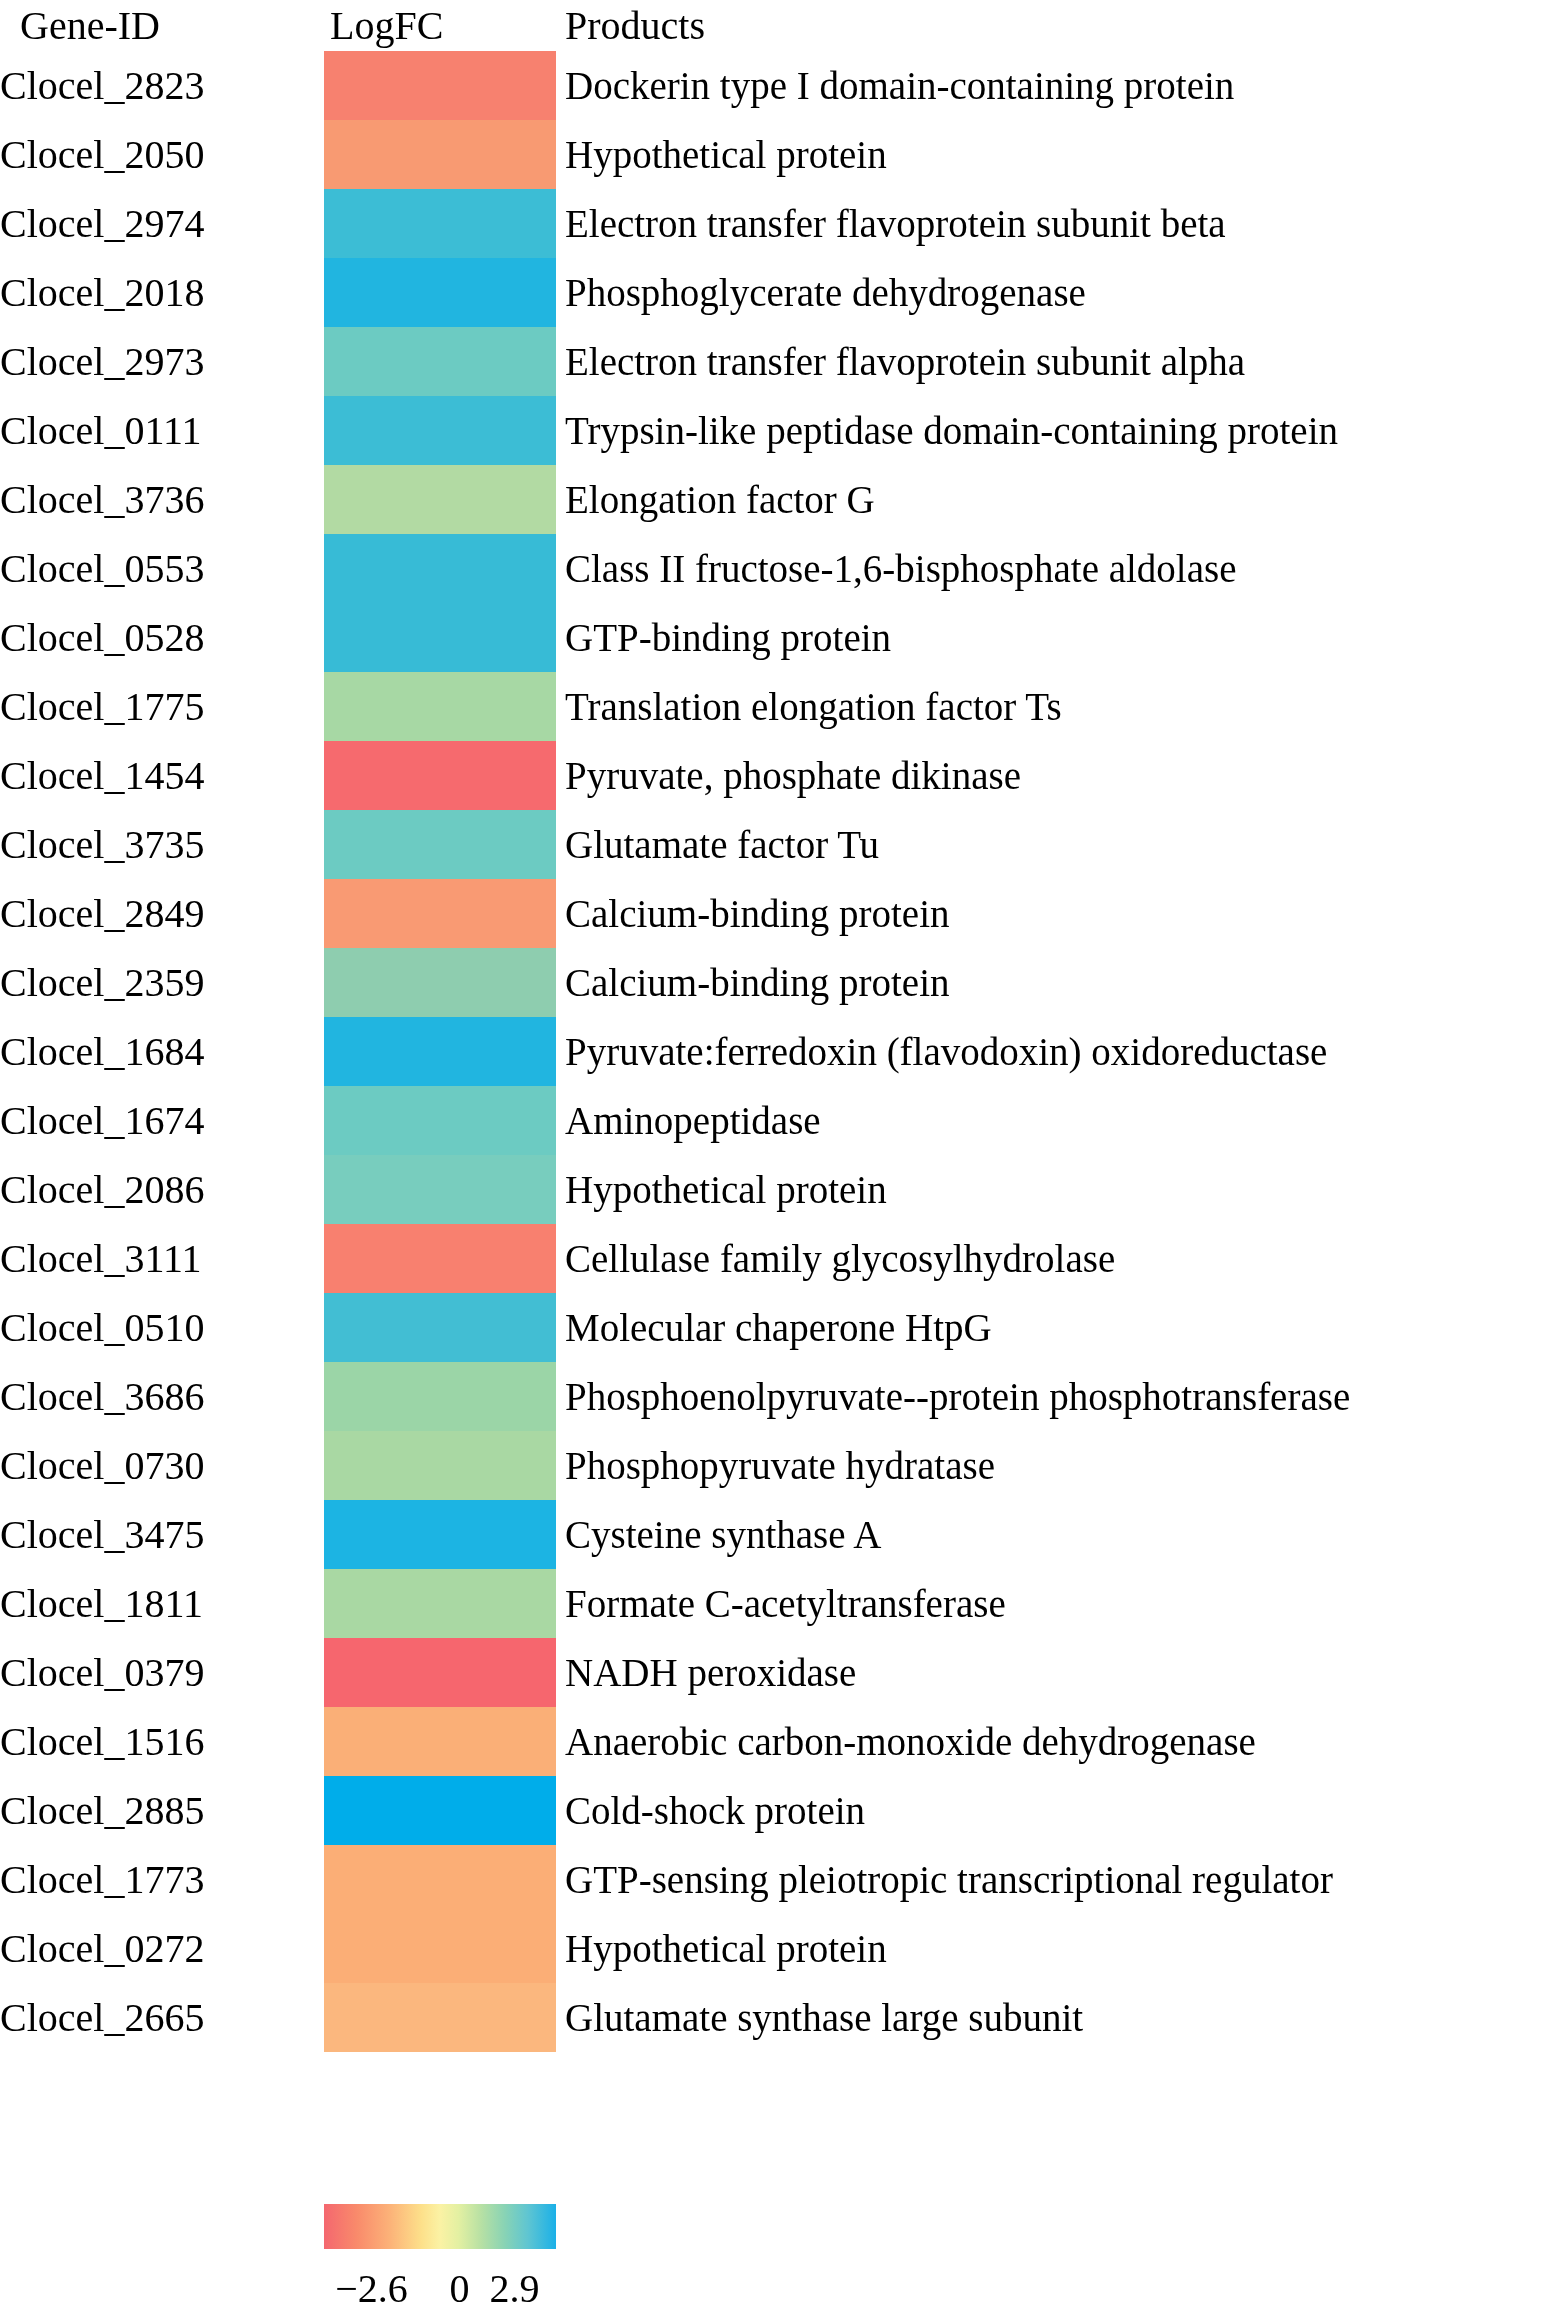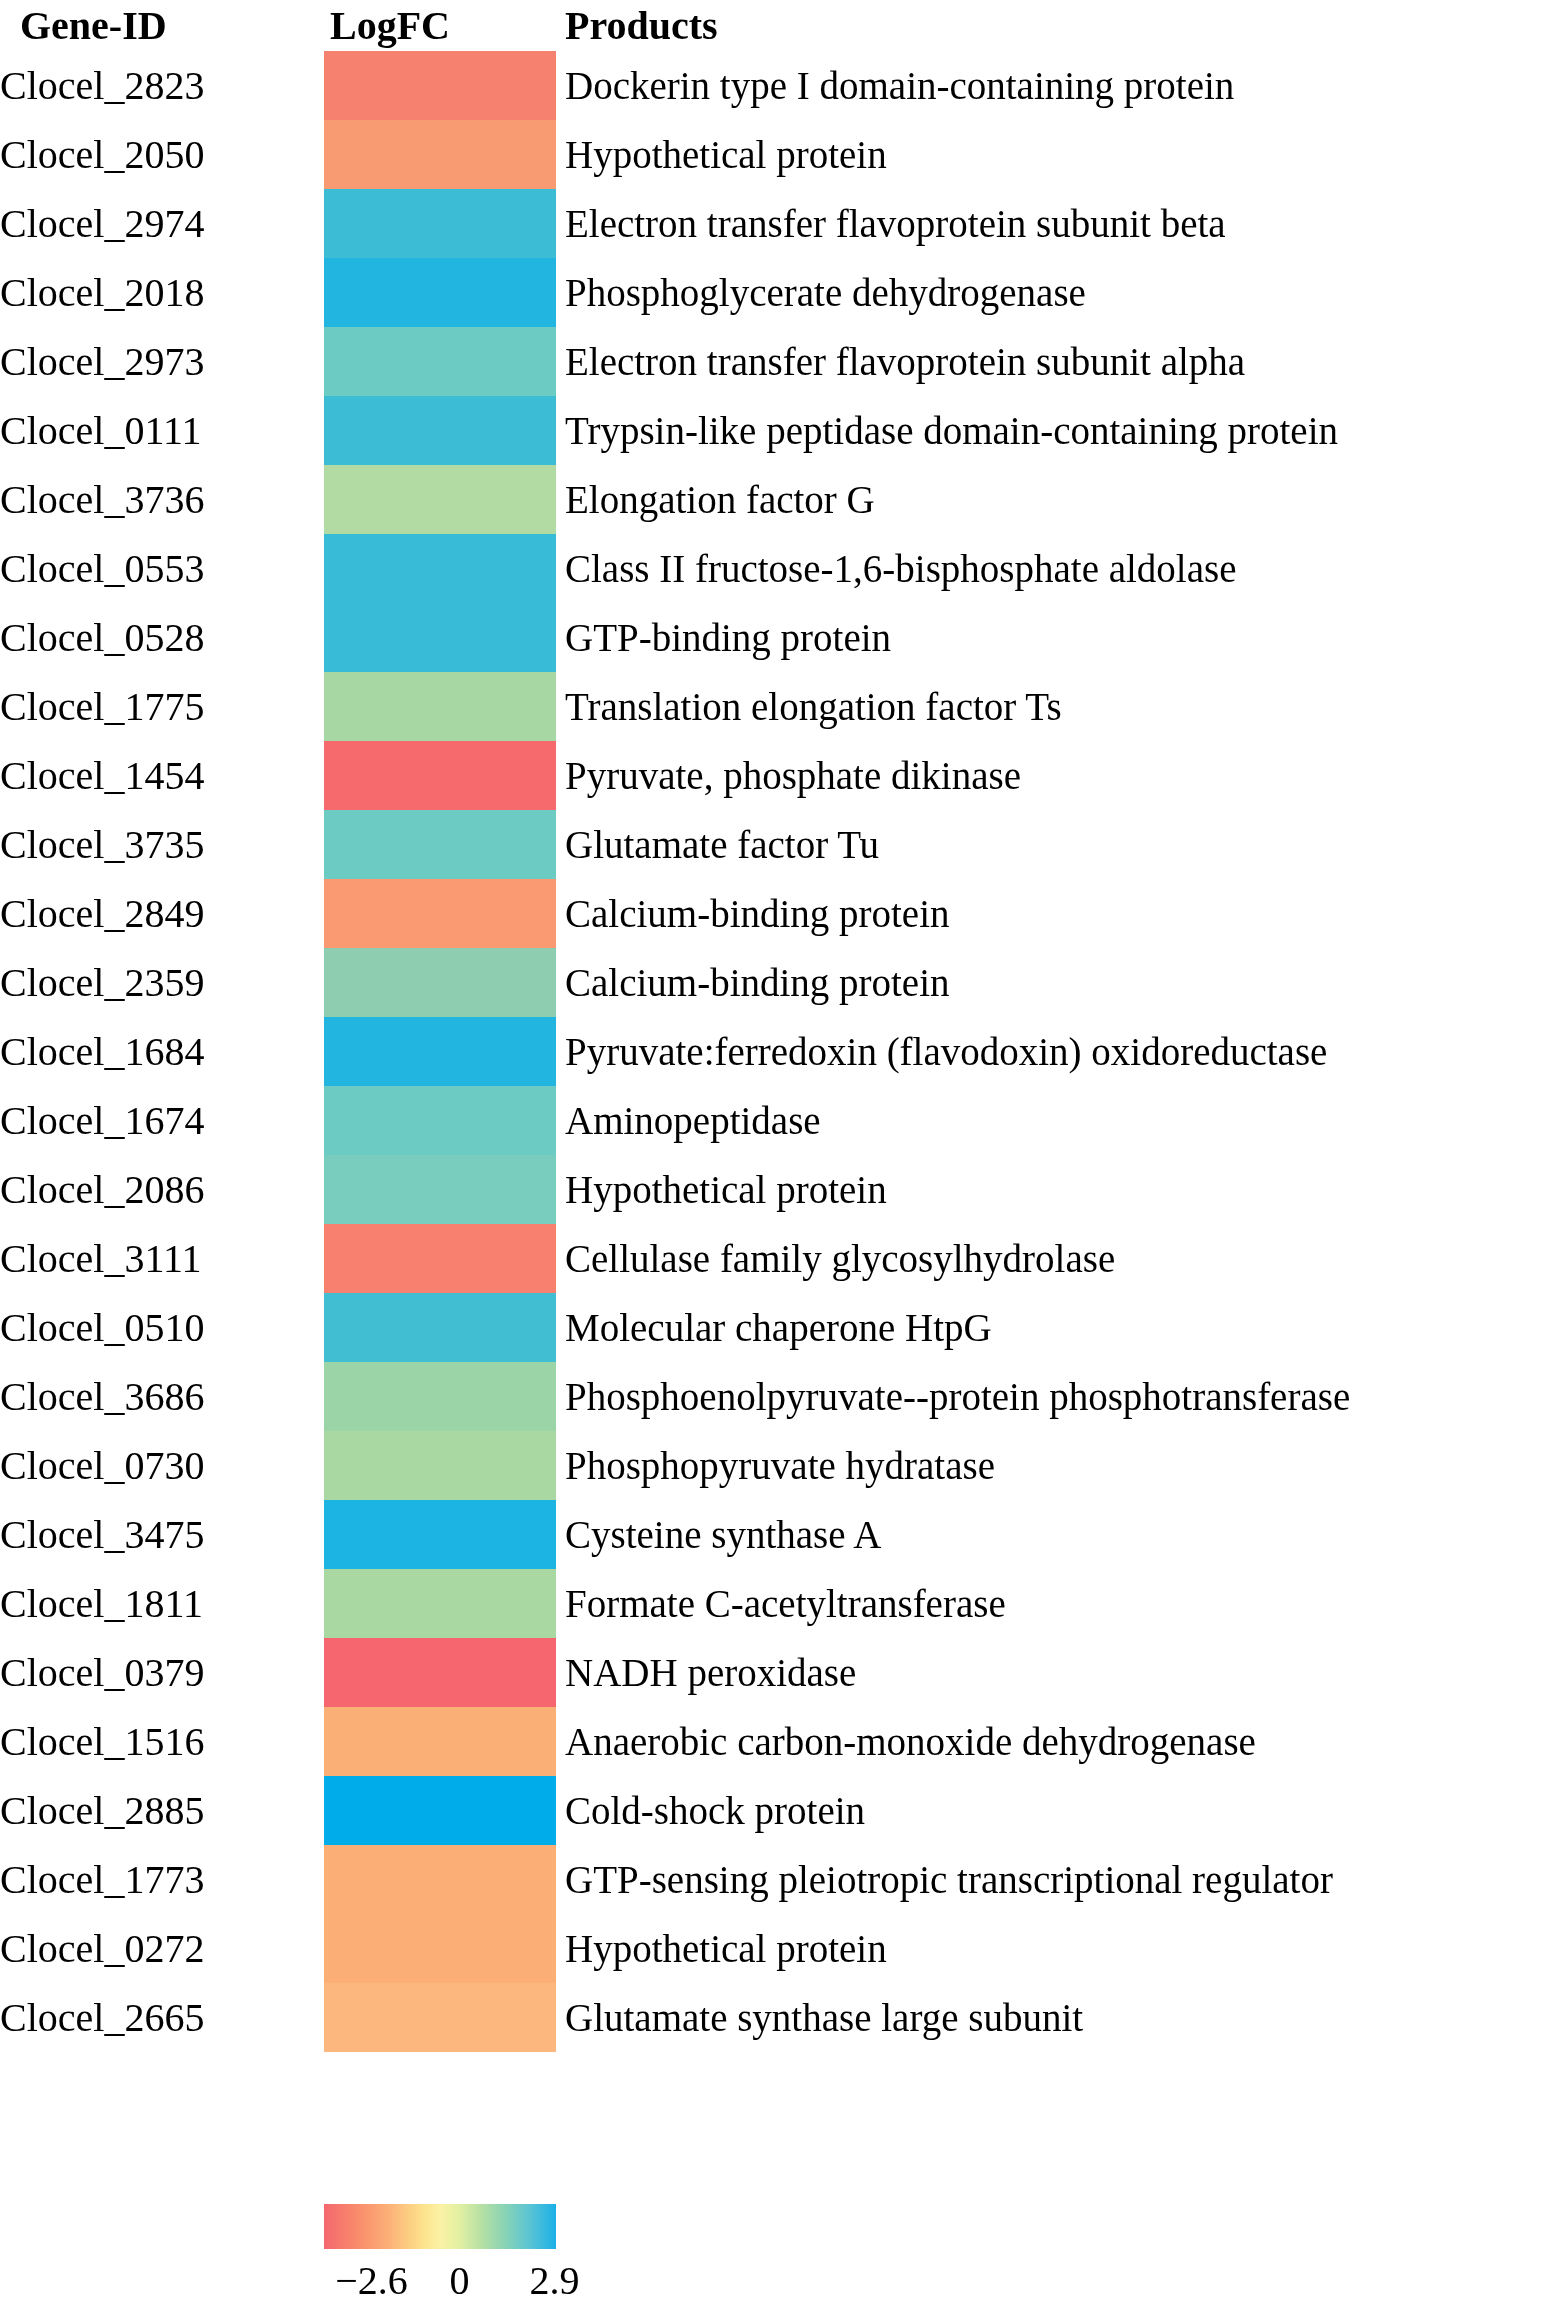--- a/index.html
+++ b/index.html
@@ -22,21 +22,20 @@
     height: 2322px;
   }
 
   
   .header-row {
     position: absolute;
     left: 0;
     top: 3.6px;
     width: 1280px;
     height: 43px;
-    font-weight: bold;
   }
   .hdr {
     position: absolute;
     font-size: 40px;
     line-height: 43px;
     white-space: nowrap;
     color: #000;
   }
   .hdr-gene  { left: 20px;  }
   .hdr-logfc { left: 330px; }
@@ -117,21 +116,21 @@
     top: 83px;
     width: 326px;
     height: 54px;
     font-size: 40px;
     line-height: 54px;
     white-space: nowrap;
   }
   #legend-ticks span { display: inline-block; }
   .tick-min { width: 116px; text-align: center; padding-left: 14.5px; }
   .tick-mid { width: 60px;  text-align: center; }
-  .tick-max { width: 90px; text-align: right; }
+  .tick-max { width: 90px; text-align: left; margin-top: 8px; }
 </style>
 </head>
 <body>
 
 <div id="figure">
 
   <div class="header-row">
     <div class="hdr hdr-gene">Gene-ID</div>
     <div class="hdr hdr-logfc">LogFC</div>
     <div class="hdr hdr-prod">Products</div>

